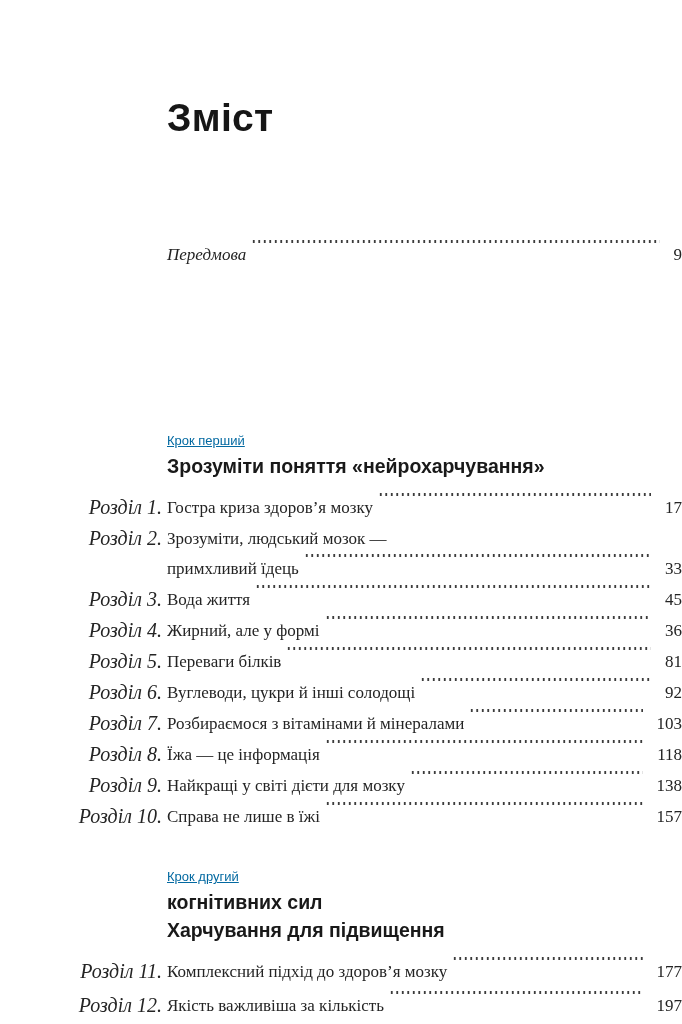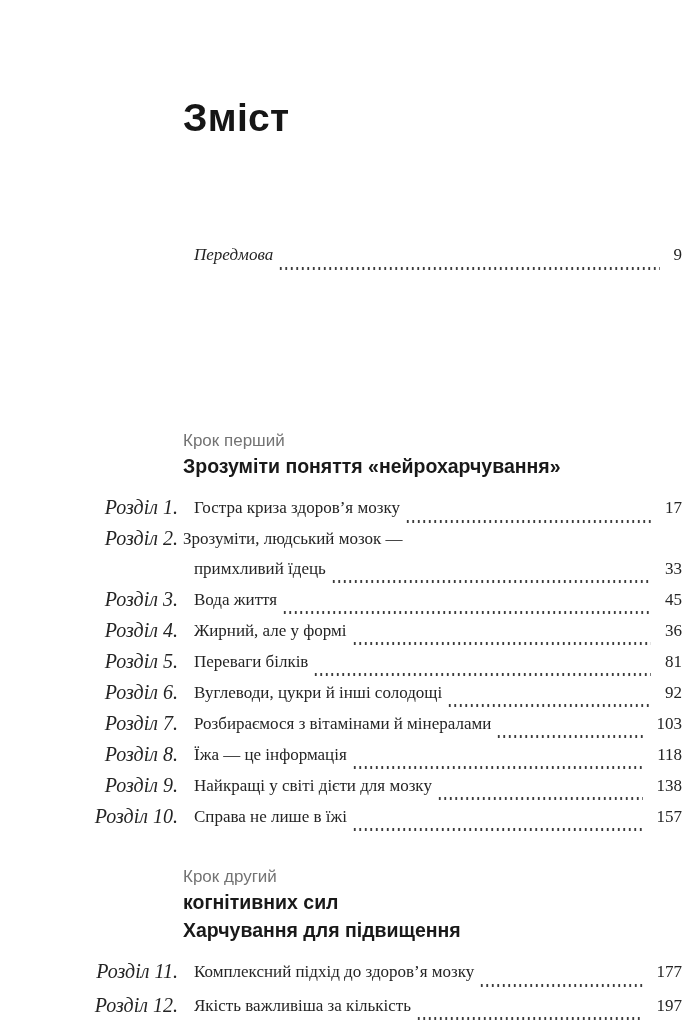--- a/index.html
+++ b/index.html
@@ -2,43 +2,44 @@
 <html><head>
 <meta charset="utf-8">
 <style>
   html, body { margin: 0; padding: 0; background: #ffffff; }
   .page {
     position: relative;
     width: 682px;
     height: 1024px;
     background: #ffffff;
     box-sizing: border-box;
-    padding: 98px 0 0 80px;
+    padding: 98px 0 0 64px;
     color: #1f1f1f;
     overflow: hidden;
   }
   
   .main-title {
     margin: 0 0 0 103px;
     font-family: "Liberation Sans", "DejaVu Sans", sans-serif;
     font-weight: 700;
     font-size: 39px;
     line-height: 40px;
     letter-spacing: 0.3px;
     color: #161616;
   }
   .section-header { margin-left: 103px; }
   .section-header.sec-0 { margin-top: 158px; }
   .section-header.sec-1 { margin-top: 33px; }
   .kicker {
     font-family: "Liberation Sans", "DejaVu Sans", sans-serif;
     font-weight: 400;
-    font-size: 17px;
+    font-size: 13px;
     line-height: 25px;
-    color: #737373;
+    color: #0369a1;
+    text-decoration: underline;
   }
   .sec-title-line {
     font-family: "Liberation Sans", "DejaVu Sans", sans-serif;
     font-weight: 700;
     font-size: 19.5px;
     line-height: 27.5px;
     color: #191919;
   }
   
   .entries { margin-top: 13px; }
@@ -55,21 +56,21 @@
     color: #242424;
     white-space: nowrap;
   }
   .body { flex: 1 1 auto; margin-left: 5px; min-width: 0; }
   .line {
     font-family: "Liberation Serif", "DejaVu Serif", serif;
     font-size: 17px;
     line-height: 29.5px;
     color: #242424;
   }
-  .lastline { display: flex; align-items: flex-end; margin-left: 11px; }
+  .lastline { display: flex; align-items: flex-start; }
   .entry-text { flex: 0 1 auto; white-space: nowrap; }
   .entry-text.italic { font-style: italic; }
   .leader {
     flex: 1 1 auto;
     height: 3px;
     margin: 0 14px 0 5px;
     background-image: radial-gradient(circle, #3c3c3c 1.1px, rgba(0,0,0,0) 1.3px);
     background-size: 5.5px 3px;
     background-repeat: repeat-x;
     background-position: left bottom;

